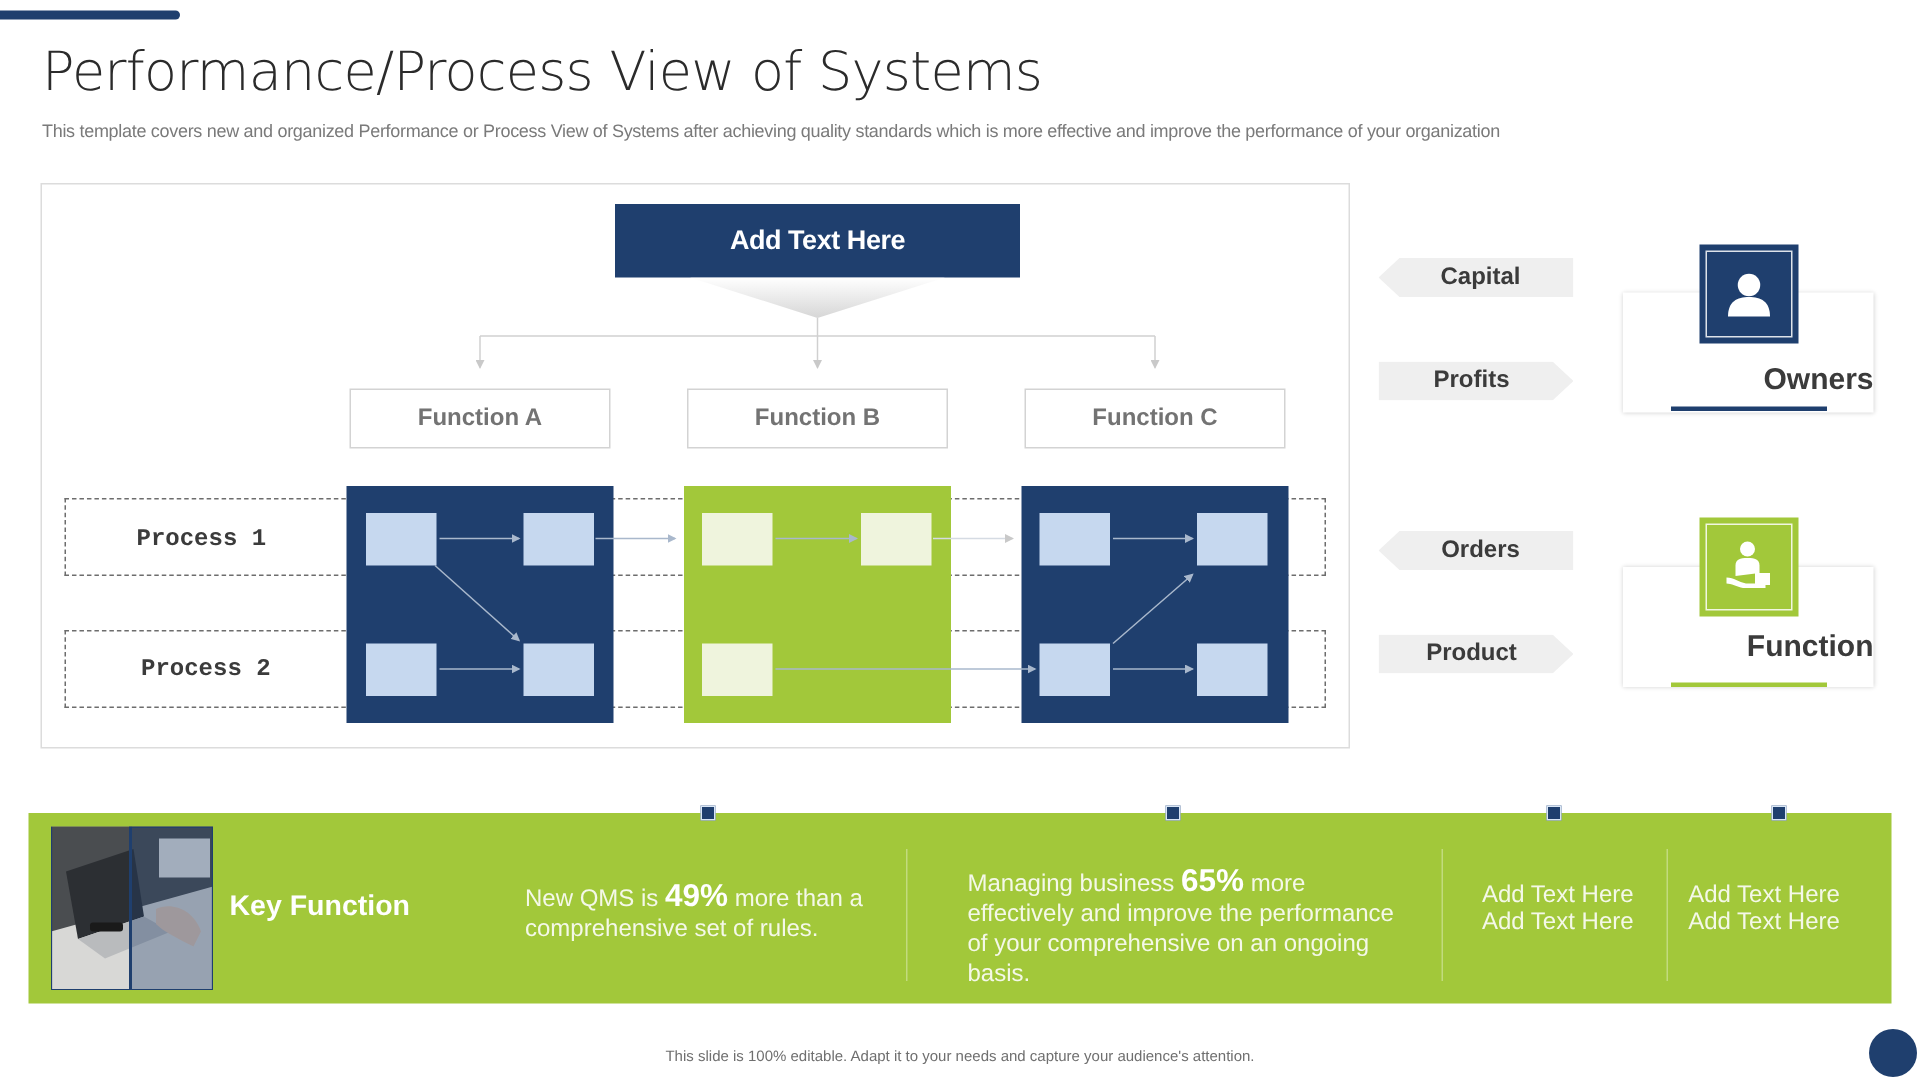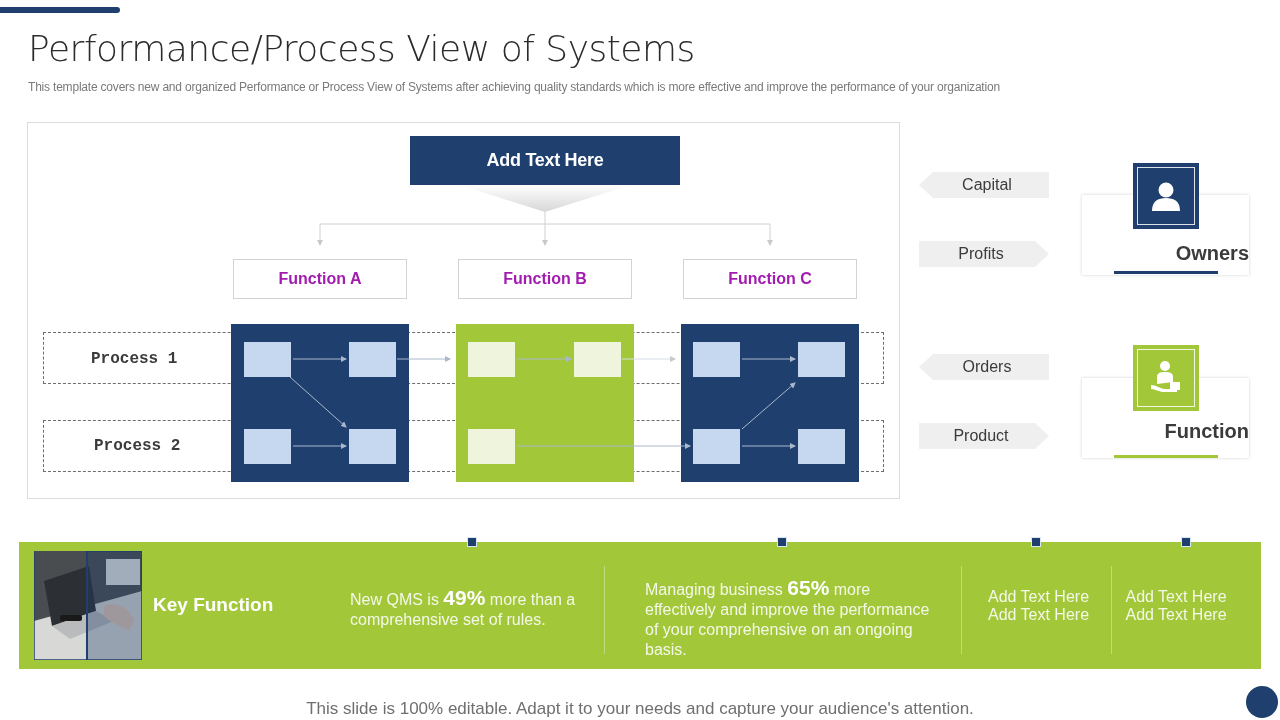--- a/index.html
+++ b/index.html
@@ -8,53 +8,53 @@
 
   .top-bar { position: absolute; left: 0; top: 7px; width: 120px; height: 6px; background: #1f3f6e; border-radius: 0 3px 3px 0; }
   .title { position: absolute; left: 28px; top: 28px; font-family: "DejaVu Sans", sans-serif; font-weight: 300; font-size: 36px; color: #2b2b2b; letter-spacing: -0.5px; white-space: nowrap; text-align: right; }
   .subtitle { position: absolute; left: 28px; top: 80px; font-size: 12px; color: #7a7a7a; letter-spacing: -0.2px; white-space: nowrap; }
 
   .diagram-frame { position: absolute; left: 27px; top: 122px; width: 873px; height: 377px; border: 1px solid #dcdcdc; background: #fff; }
 
   .head-box { position: absolute; left: 410px; top: 136px; width: 270px; height: 49px; background: #1f3f6e; color: #fff; font-weight: bold; font-size: 18px; display: flex; align-items: center; justify-content: center; letter-spacing: -0.3px; }
   .head-shadow { position: absolute; left: 460px; top: 185px; width: 170px; height: 27px; }
 
-  .function-box { position: absolute; top: 259px; width: 174px; height: 40px; border: 1px solid #d3d3d3; background: #fff; display: flex; align-items: center; justify-content: center; font-weight: bold; font-size: 16px; color: #a21caf; }
+  .function-box { position: absolute; top: 259px; width: 174px; height: 40px; border: 1px solid #d3d3d3; background: #fff; display: flex; align-items: center; justify-content: center; font-weight: bold; font-size: 16px; color: #737373; }
 
   .process-lane { position: absolute; left: 43px; width: 841px; height: 52px; border: 1px dashed #6d6d6d; }
   .process-label { position: absolute; font-weight: bold; font-size: 16px; color: #3b3b3b; font-family: Liberation Mono, monospace; }
 
   .column { position: absolute; top: 324px; width: 178px; height: 158px; }
   .col-navy { background: #1f3f6e; }
   .col-green { background: #a2c83a; }
   .cell { position: absolute; width: 47px; height: 35px; }
   .cell-navy { background: #c6d8ef; }
   .cell-green { background: #eff4dd; }
 
   .flows { position: absolute; left: 0; top: 0; width: 1280px; height: 720px; pointer-events: none; }
 
-  .tag { position: absolute; width: 130px; height: 26px; background: #efefef; font-weight: normal; font-size: 16px; color: #3b3b3b; display: flex; align-items: center; justify-content: center; }
+  .tag { position: absolute; width: 130px; height: 26px; background: #efefef; font-weight: bold; font-size: 16px; color: #3b3b3b; display: flex; align-items: center; justify-content: center; }
   .tag-left { clip-path: polygon(14px 0, 100% 0, 100% 100%, 14px 100%, 0 50%); padding-left: 6px; }
   .tag-right { clip-path: polygon(0 0, calc(100% - 14px) 0, 100% 50%, calc(100% - 14px) 100%, 0 100%); padding-right: 6px; }
 
   .entity-card { position: absolute; left: 1082px; width: 167px; height: 80px; background: #fff; box-shadow: 0 0 3px rgba(0,0,0,0.18); }
   .entity-icon { position: absolute; left: 1133px; width: 66px; height: 66px; display: flex; align-items: center; justify-content: center; }
   .entity-icon .inner { width: 58px; height: 58px; border: 1px solid rgba(255,255,255,0.85); display: flex; align-items: center; justify-content: center; }
   .entity-label { position: absolute; left: 1082px; width: 167px; text-align: right; font-weight: bold; font-size: 20px; color: #3b3b3b; }
   .entity-underline { position: absolute; left: 1114px; width: 104px; height: 3px; }
 
   .takeaway-band { position: absolute; left: 19px; top: 542px; width: 1242px; height: 127px; background: #a2c83a; }
   .band-marker { position: absolute; top: 537px; width: 10px; height: 10px; background: #1f3f6e; border: 1px solid #d9e6f5; }
   .photo { position: absolute; left: 34px; top: 551px; width: 108px; height: 109px; overflow: hidden; background: #6b6e70; }
   .key-title { position: absolute; left: 153px; top: 594px; font-weight: bold; font-size: 19px; color: #fff; }
   .band-text { position: absolute; color: #f4f8e8; font-size: 16px; line-height: 20px; }
   .band-text b { font-size: 21px; color: #fff; }
   .band-divider { position: absolute; top: 566px; width: 1px; height: 88px; background: rgba(255,255,255,0.35); }
 
-  .footer-note { position: absolute; left: 0; width: 1280px; top: 699px; text-align: center; font-size: 17px; color: #6f6f6f; }
+  .footer-note { position: absolute; left: 0; width: 1280px; top: 699px; text-align: center; font-size: 10px; color: #6f6f6f; }
   .corner-dot { position: absolute; left: 1246px; top: 686px; width: 32px; height: 32px; border-radius: 50%; background: #1f3f6e; }
 </style>
 </head>
 <body>
 
 <div class="top-bar"></div>
 <h1 class="title">Performance/Process  View of Systems</h1>
 <p class="subtitle">This template covers new and organized Performance or Process View of Systems after achieving quality standards which is more effective and improve the performance of your organization</p>
 
 <div class="diagram-frame"></div>

